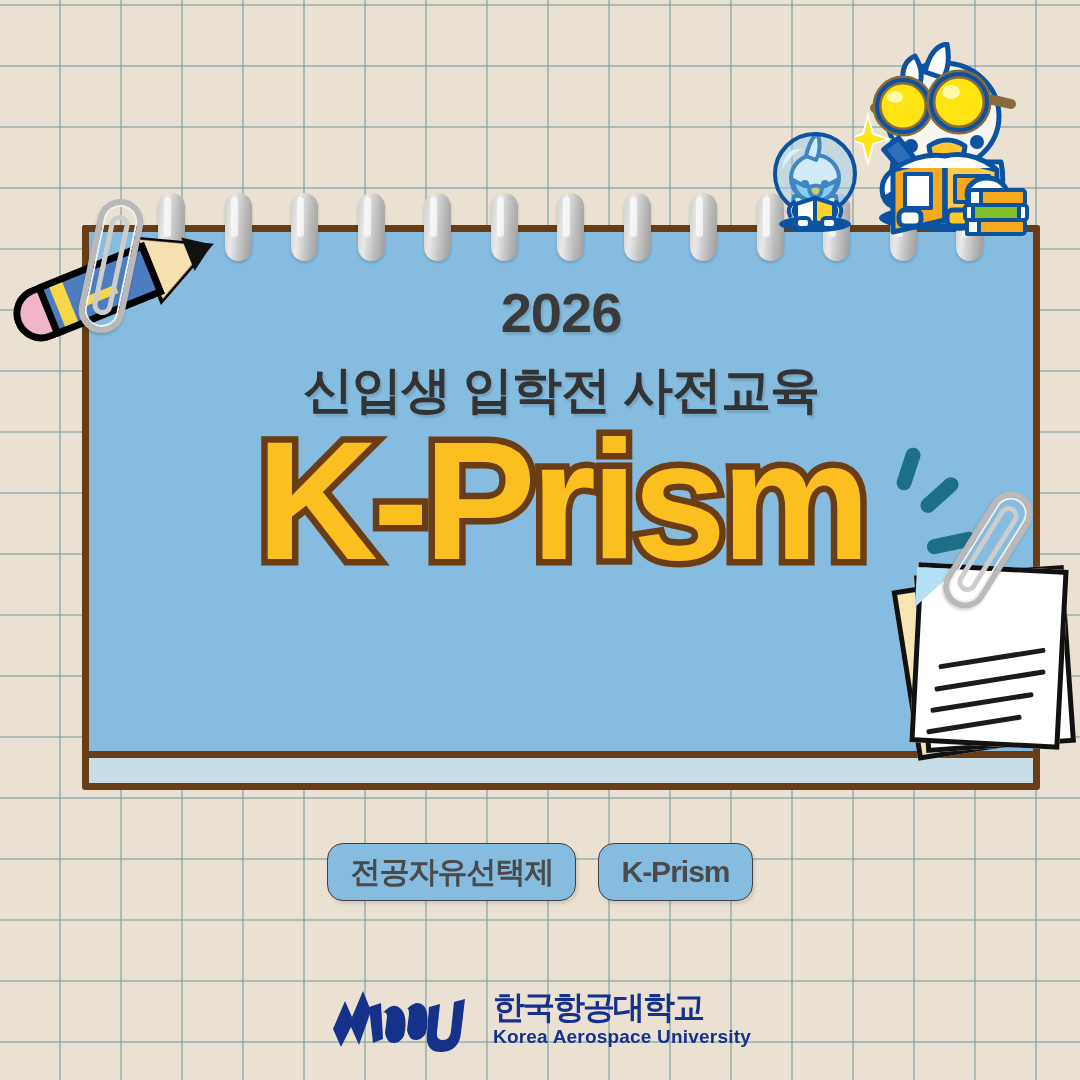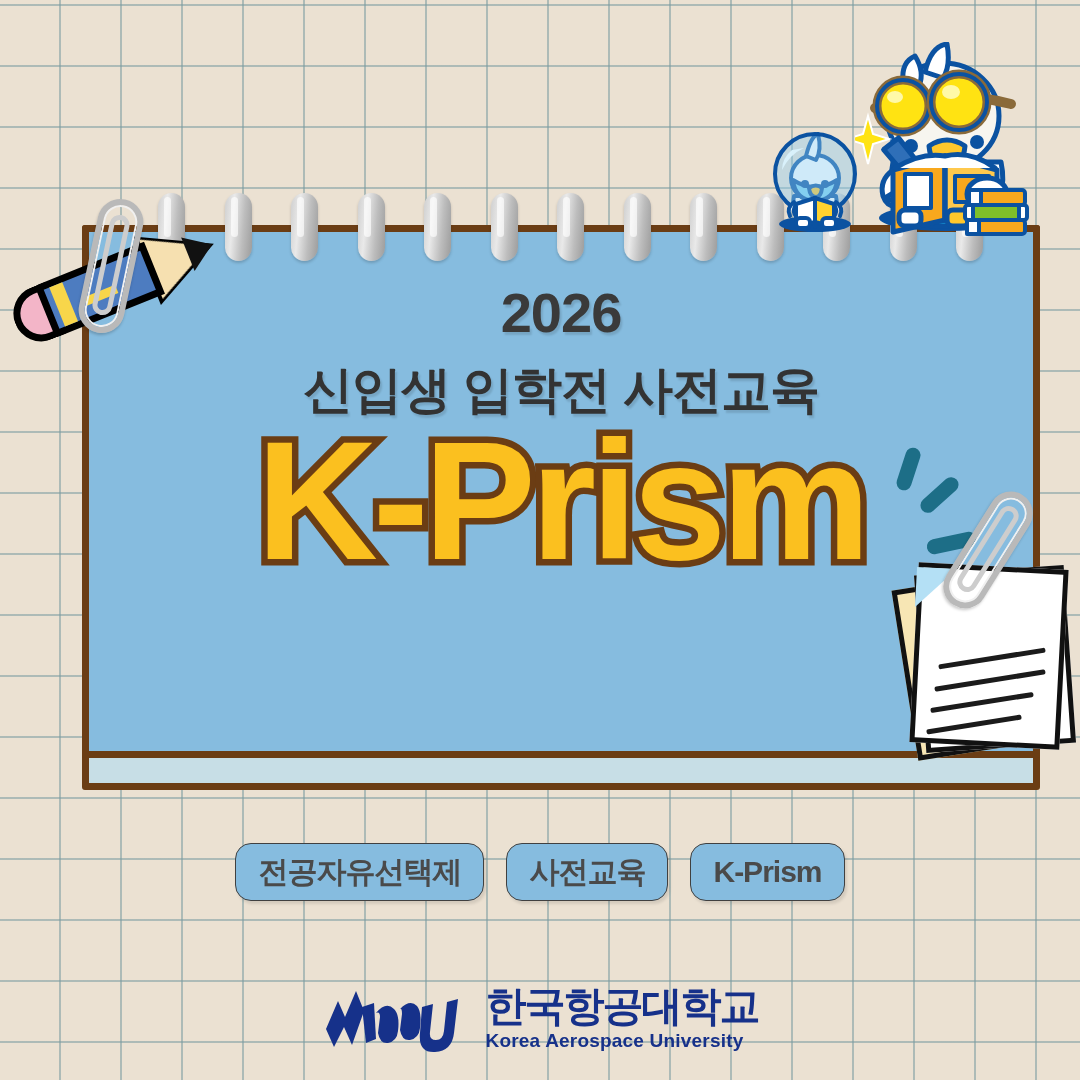--- a/index.html
+++ b/index.html
@@ -155,21 +155,21 @@
     box-shadow:2px 3px 3px rgba(0,0,0,.10);
   }
 
   
   #footer{
     position:absolute; left:0; right:0; top:983px;
     display:flex; align-items:center; justify-content:center; gap:14px;
   }
   #kau-mark{ width:150px; height:72px; }
   #kau-text{ display:flex; flex-direction:column; align-items:flex-start; }
-  #kau-ko{ font-size:41px; font-weight:bold; color:#16318a; letter-spacing:-2px; line-height:1; }
+  #kau-ko{ font-size:32px; font-weight:bold; color:#16318a; letter-spacing:-2px; line-height:1; }
   #kau-en{ font-size:19px; font-weight:bold; color:#16318a; letter-spacing:.2px; margin-top:3px; }
 </style>
 </head>
 <body>
 
 <div id="grid-bg"></div>
 
 <div id="board-wrap">
   <div id="board-under"></div>
   <div id="board">
@@ -320,23 +320,20 @@
     <rect x="30" y="92" width="14" height="10" rx="4" fill="#ffffff"></rect>
     <rect x="56" y="92" width="14" height="10" rx="4" fill="#ffffff"></rect>
   </g>
 </svg>
 
 <div id="tags">
     <div class="tag">
       <span>전공자유선택제</span>
     </div>
     <div class="tag">
-      <span>사전교육</span>
-    </div>
-    <div class="tag">
       <span>K-Prism</span>
     </div>
   </div>
 
 <div id="footer">
   <svg id="kau-mark" viewBox="0 0 150 72">
     <g fill="#16318a">
       <path d="M4 46 L16 18 L23 34 L34 8 L42 28 L30 62 L22 44 L12 64 Z"></path>
       <path d="M40 24 L52 20 L54 56 L44 60 Z"></path>
       <path d="M54 30 q10 -12 18 -4 q6 6 4 22 q-1 10 -10 12 q-8 1 -10 -10 l2 -16 q0 -6 -4 -4 z"></path>

